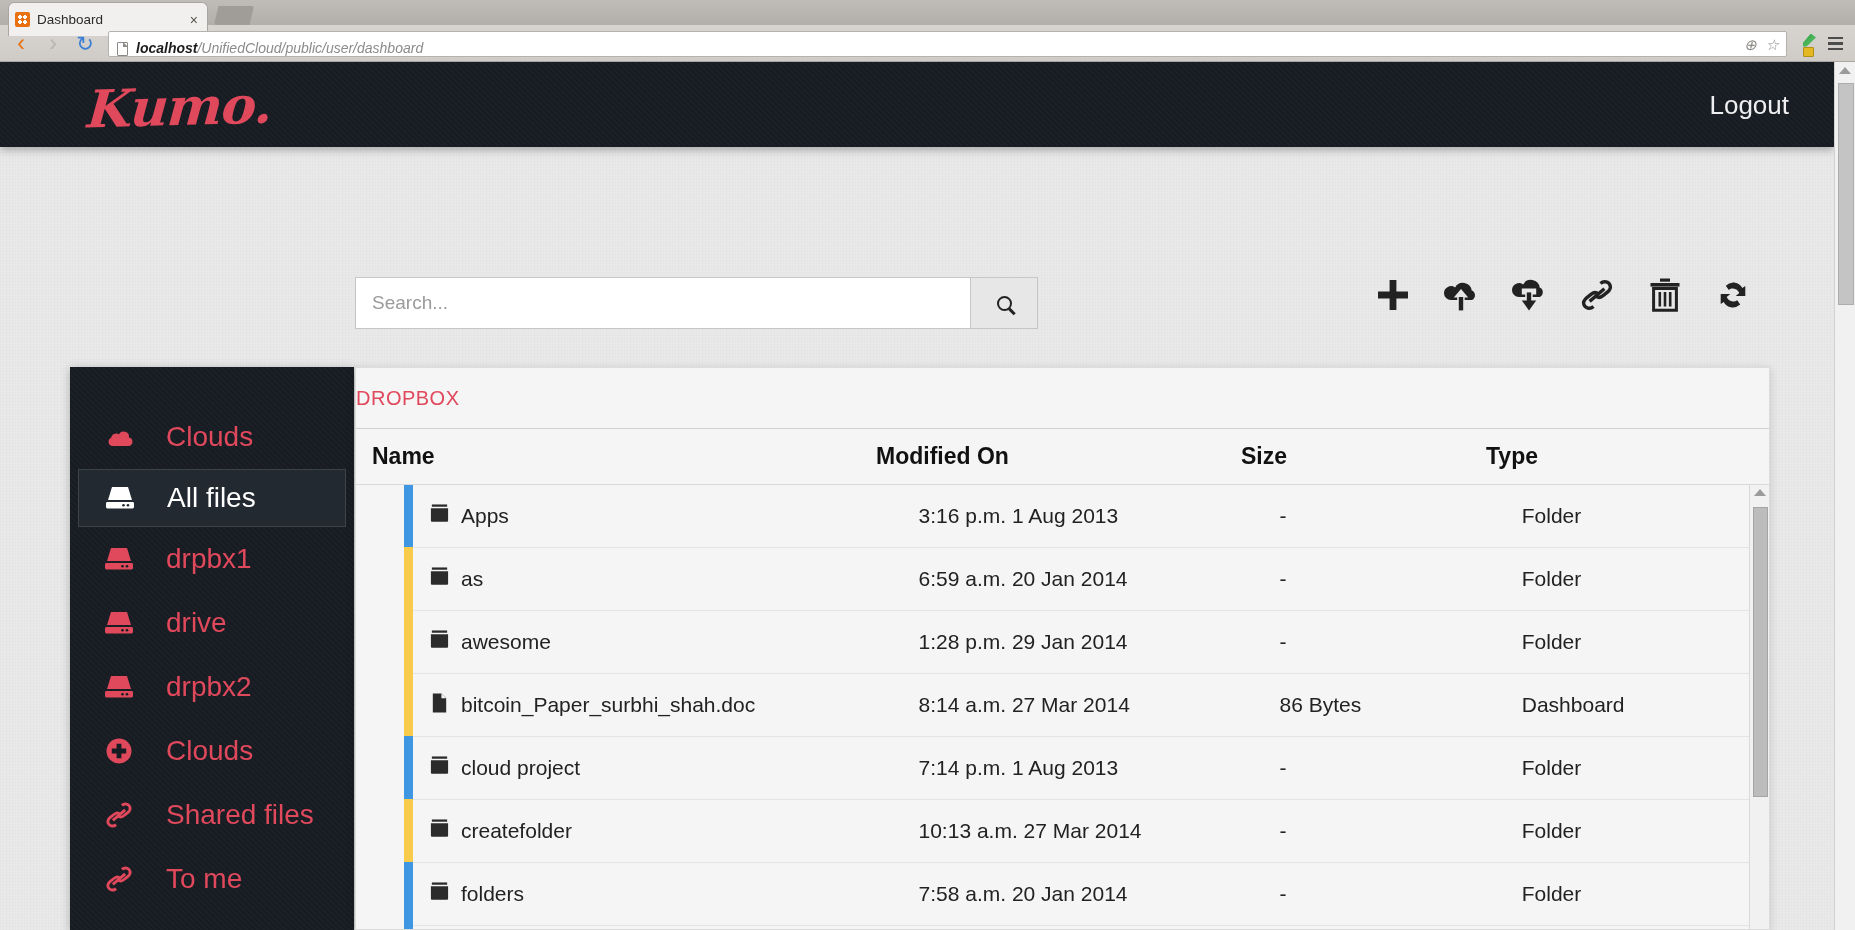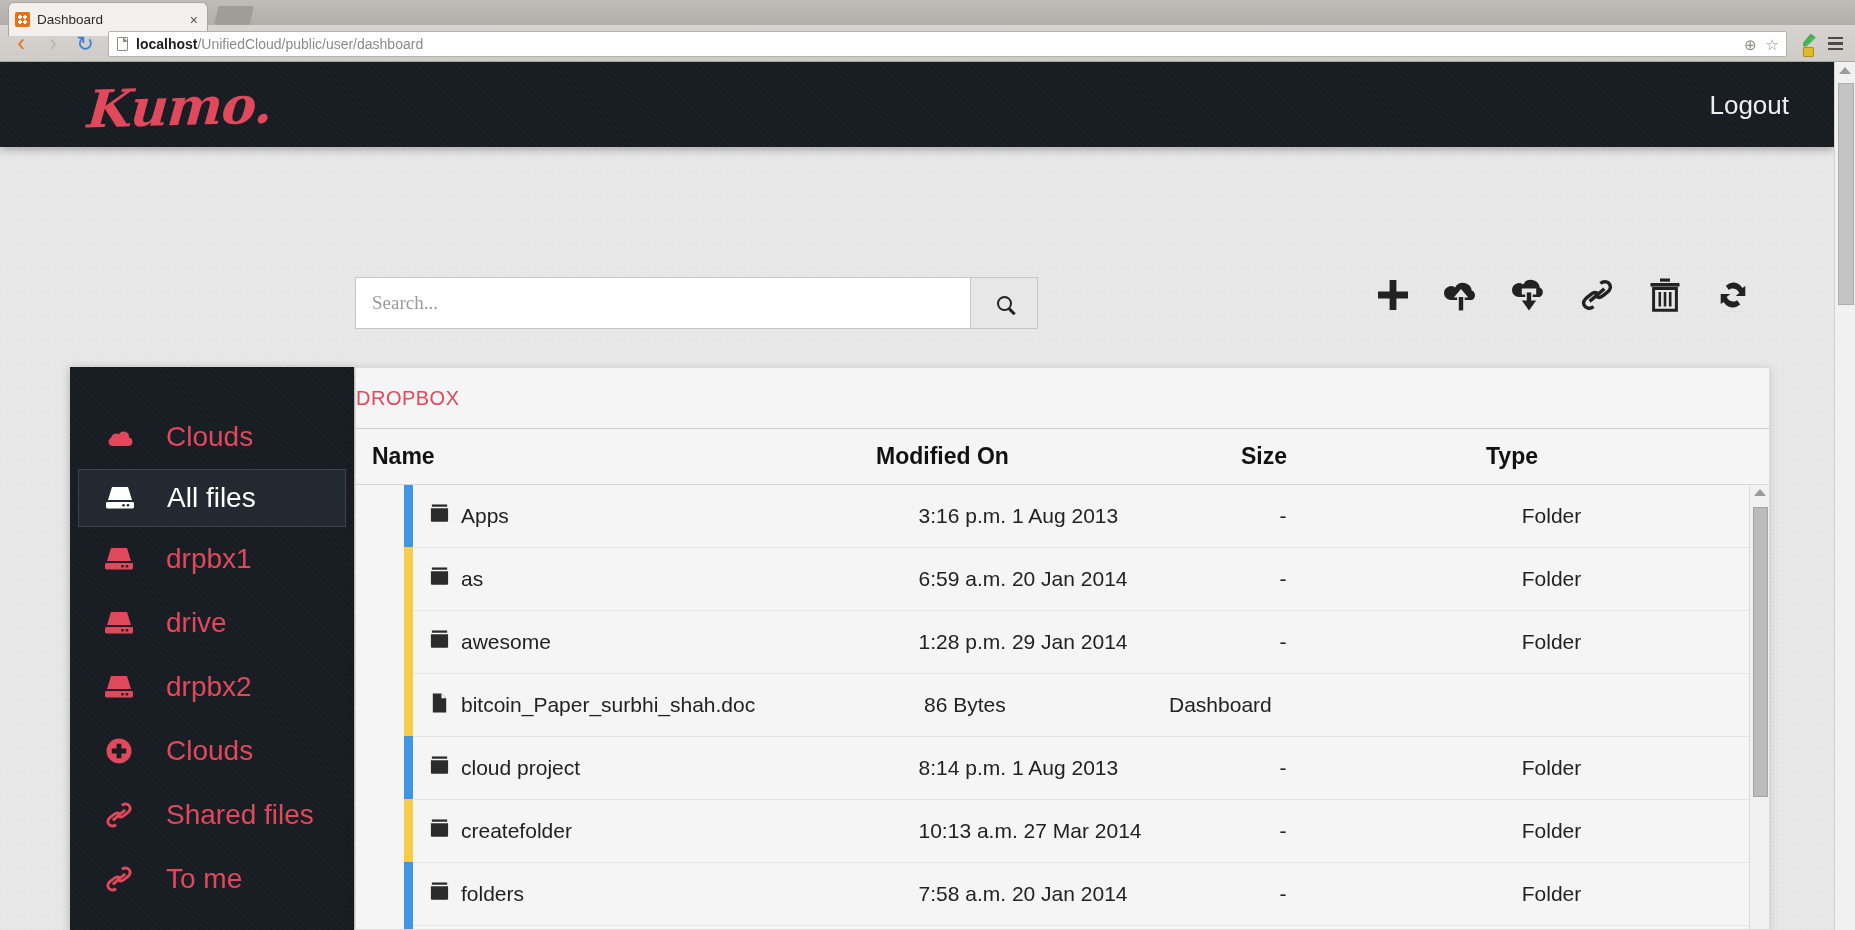--- a/index.html
+++ b/index.html
@@ -74,23 +74,24 @@
     font-size: 23px; line-height: 1;
   }
   #back-btn  { color: #e8700e; margin-left: 6px; }
   #fwd-btn   { color: #b8b5b1; }
   #reload-btn{ color: #3a7fd5; font-size: 21px; }
 
   #url-wrap {
     flex: 1 1 auto; height: 26px; margin: 0 6px 0 8px;
     background: #fff; border: 1px solid #b5b2ae;
     border-radius: 2px;
-    display: flex; align-items: center;
+    display: flex; align-items: flex-end;
     padding: 0 8px;
     position: relative;
+    font-style: italic;
   }
   #page-icon {
     width: 11px; height: 14px; flex: 0 0 auto;
     background: #fff; border: 1px solid #8d8a86;
     border-radius: 1px; margin-right: 8px;
     position: relative;
   }
   #page-icon::after {
     content:""; position:absolute; right:-1px; top:-1px;
     border-width: 0 5px 5px 0; border-style: solid;
@@ -162,21 +163,21 @@
     width: 683px; height: 52px;
     display: flex;
   }
   #search-input {
     flex: 1 1 auto; height: 52px;
     border: 1px solid #c6c6c6; border-right: none;
     background: #fff;
     font-size: 19px; color: #555;
     padding: 0 16px;
     outline: none;
-    font-family: Liberation Serif, serif;
+    font-family: Liberation Sans, sans-serif;
   }
   #search-input::placeholder { color: #9b9b9b; }
   #search-submit {
     width: 68px; height: 52px;
     background: #e7e7e7;
     border: 1px solid #c6c6c6;
     display: flex; align-items: center; justify-content: center;
     cursor: pointer;
   }
   .mag {
@@ -551,33 +552,34 @@
         </div>
         <div class="frow">
           <span class="bar" style="background:#f9cb4b"></span>
           <div class="col-name">
             <span><svg class="ficon" viewBox="0 0 22 22">
                 <path fill="#2b2b2b" d="M4 1h9l5 5v15H4z"></path>
                 <path fill="#f5f5f5" d="M13 1l5 5h-5z"></path>
               </svg></span>
             <span>bitcoin_Paper_surbhi_shah.doc</span>
           </div>
+          <div class="col-mod">8:14 a.m. 27 Mar 2014</div>
           <div class="col-size">86 Bytes</div>
           <div class="col-type">Dashboard</div>
         </div>
         <div class="frow">
           <span class="bar" style="background:#3f97e3"></span>
           <div class="col-name">
             <span><svg class="ficon" viewBox="0 0 22 22">
                 <rect x="3" y="1" width="16" height="2.4" fill="#2b2b2b"></rect>
                 <path fill="#2b2b2b" d="M2 5h18v13a1 1 0 0 1-1 1H3a1 1 0 0 1-1-1z"></path>
               </svg></span>
             <span>cloud project</span>
           </div>
-          <div class="col-mod">8:14 p.m. 1 Aug 2013</div>
+          <div class="col-mod">7:14 p.m. 1 Aug 2013</div>
           <div class="col-size">-</div>
           <div class="col-type">Folder</div>
         </div>
         <div class="frow">
           <span class="bar" style="background:#f9cb4b"></span>
           <div class="col-name">
             <span><svg class="ficon" viewBox="0 0 22 22">
                 <rect x="3" y="1" width="16" height="2.4" fill="#2b2b2b"></rect>
                 <path fill="#2b2b2b" d="M2 5h18v13a1 1 0 0 1-1 1H3a1 1 0 0 1-1-1z"></path>
               </svg></span>

